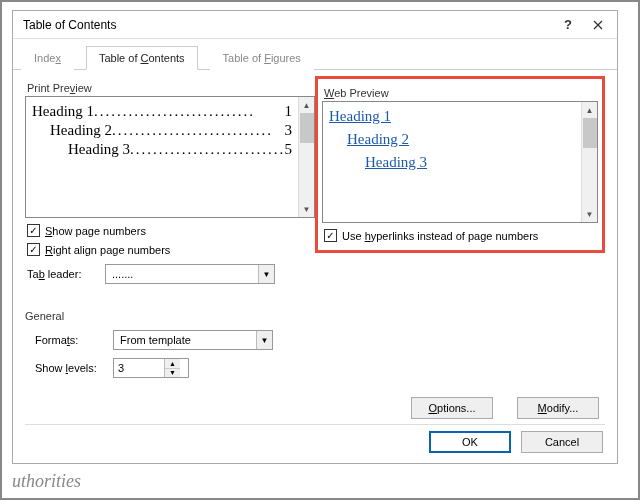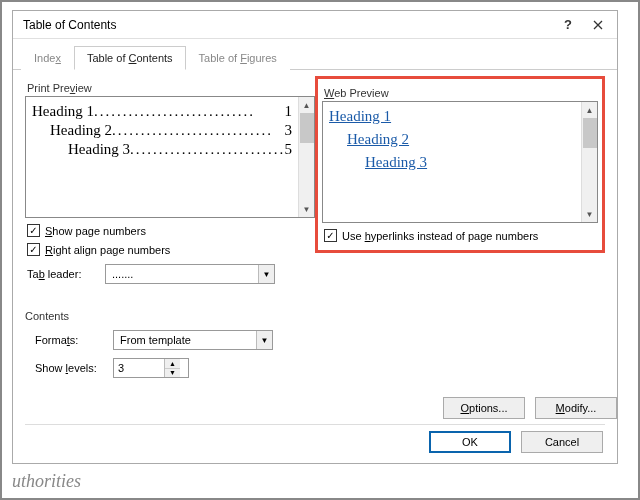--- a/index.html
+++ b/index.html
@@ -40,21 +40,21 @@
     .titlebar-btn {
       width: 30px; height: 22px;
       display: flex; align-items: center; justify-content: center;
       font-size: 13px;
       color: #333;
     }
     .titlebar-help { font-weight: bold; }
     .tabs {
       display: flex;
       padding: 6px 8px 0 8px;
-      gap: 0;
+      gap: 12px;
       border-bottom: 1px solid #ccc;
       position: relative;
     }
     .tab {
       padding: 5px 12px 5px 12px;
       font-size: 11px;
       color: #888;
       border: 1px solid transparent;
       border-bottom: none;
       position: relative;
@@ -213,24 +213,24 @@
     .spinner-btn {
       flex:1;
       display:flex;align-items:center;justify-content:center;
       font-size: 7px;
       background:#efefef;
       border-bottom:1px solid #ccc;
     }
     .spinner-btn:last-child{border-bottom:none;}
     .buttons-row-mid {
       position: absolute;
-      right: 0;
+      right: 18px;
       bottom: 44px;
       display: flex;
-      gap: 10px;
+      gap: 24px;
     }
     .buttons-row-bottom {
       position: absolute;
       right: 14px;
       bottom: 10px;
       display: flex;
       gap: 10px;
     }
     .hr-line {
       position: absolute;
@@ -328,21 +328,21 @@
 
           <div class="form-row">
             <label>Ta<span class="ul">b</span> leader:</label>
             <div class="select tab-leader-select">
               <span class="select-text">.......</span>
               <div class="select-btn">▼</div>
             </div>
           </div>
 
           <div class="general-section">
-            <div class="section-label">Contents</div>
+            <div class="section-label">General</div>
             <div class="form-row" style="margin-left:10px;">
               <label>Forma<span class="ul">t</span>s:</label>
               <div class="select formats-select">
                 <span class="select-text">From template</span>
                 <div class="select-btn">▼</div>
               </div>
             </div>
             <div class="form-row" style="margin-left:10px;">
               <label>Show <span class="ul">l</span>evels:</label>
               <div class="spinner">

